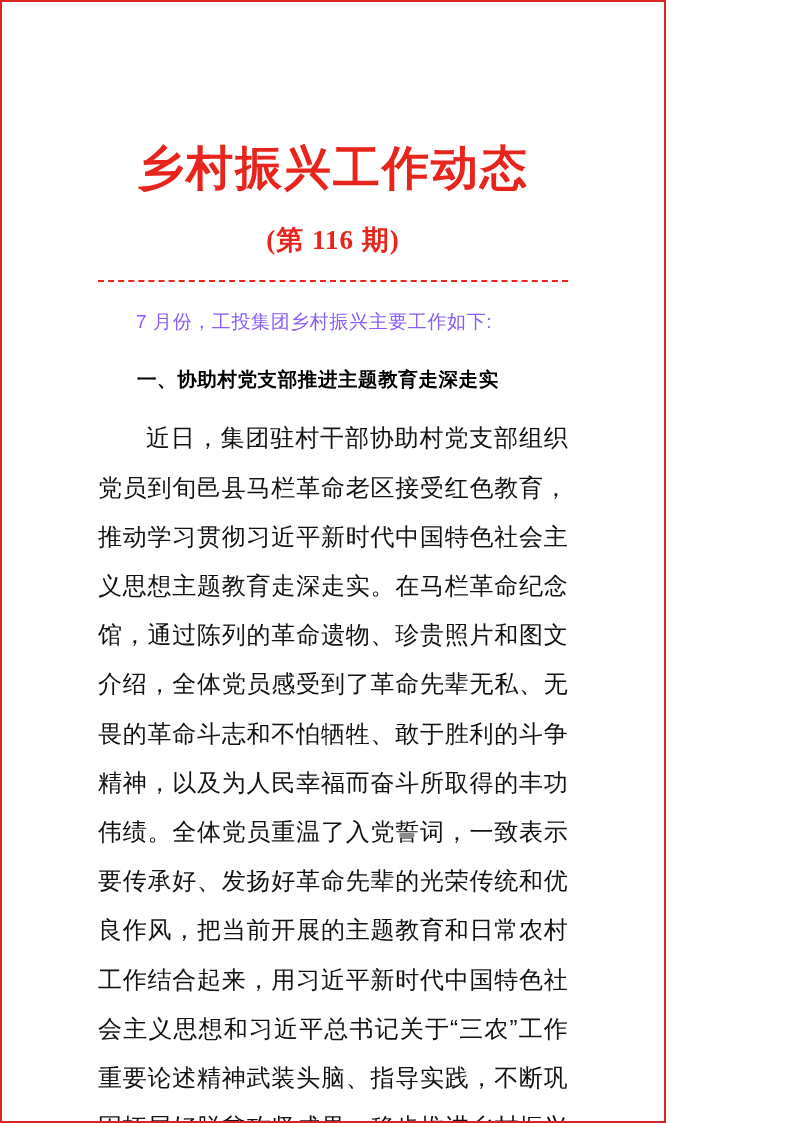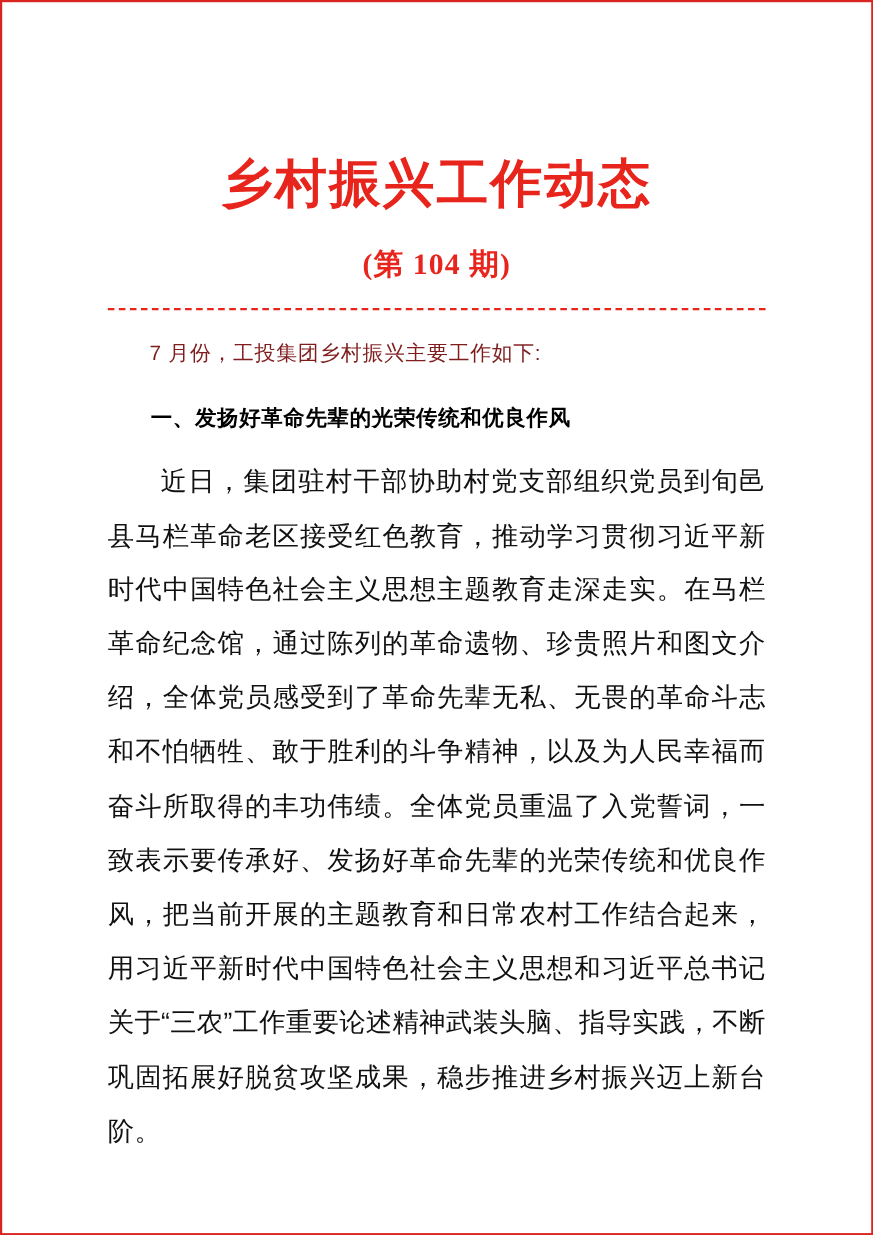--- a/index.html
+++ b/index.html
@@ -9,21 +9,21 @@
   body {
     width: 794px;
     height: 1123px;
     background: #ffffff;
     font-family: "Liberation Serif", "DejaVu Serif", serif;
     -webkit-font-smoothing: antialiased;
   }
   .page {
     position: relative;
     box-sizing: border-box;
-    width: 794px;
+    width: 666px;
     height: 1123px;
     background: #ffffff;
     border: 2px solid #d9241f;
     padding: 0;
     overflow: hidden;
   }
   .inner {
     box-sizing: border-box;
     width: 100%;
     height: 100%;
@@ -50,21 +50,21 @@
   }
   .divider {
     margin: 22px 0 0 0;
     border: 0;
     border-top: 2px dashed #e8251c;
     height: 0;
     width: 100%;
   }
   .lead {
     font-size: 19px;
-    color: #7f1d1d;
+    color: #8b5cf6;
     line-height: 1.9;
     margin: 22px 0 0 0;
     text-indent: 2em;
     letter-spacing: 0.6px;
     font-family: "Liberation Sans", "DejaVu Sans", sans-serif;
   }
   .section-heading {
     font-size: 19.5px;
     color: #000000;
     font-weight: bold;
@@ -86,24 +86,24 @@
   }
 </style>
 </head>
 <body>
 
 <div class="page">
   <div class="inner">
 
     <h1 class="doc-title">乡村振兴工作动态</h1>
 
-    <div class="doc-issue">(第 104 期)</div>
+    <div class="doc-issue">(第 116 期)</div>
 
     <hr class="divider">
 
     <p class="lead">7 月份，工投集团乡村振兴主要工作如下:</p>
 
-    <h2 class="section-heading">一、发扬好革命先辈的光荣传统和优良作风</h2>
+    <h2 class="section-heading">一、协助村党支部推进主题教育走深走实</h2>
 
     <p class="body-para">近日，集团驻村干部协助村党支部组织党员到旬邑县马栏革命老区接受红色教育，推动学习贯彻习近平新时代中国特色社会主义思想主题教育走深走实。在马栏革命纪念馆，通过陈列的革命遗物、珍贵照片和图文介绍，全体党员感受到了革命先辈无私、无畏的革命斗志和不怕牺牲、敢于胜利的斗争精神，以及为人民幸福而奋斗所取得的丰功伟绩。全体党员重温了入党誓词，一致表示要传承好、发扬好革命先辈的光荣传统和优良作风，把当前开展的主题教育和日常农村工作结合起来，用习近平新时代中国特色社会主义思想和习近平总书记关于“三农”工作重要论述精神武装头脑、指导实践，不断巩固拓展好脱贫攻坚成果，稳步推进乡村振兴迈上新台阶。</p>
 
   </div>
 </div>
 
 </body></html>

